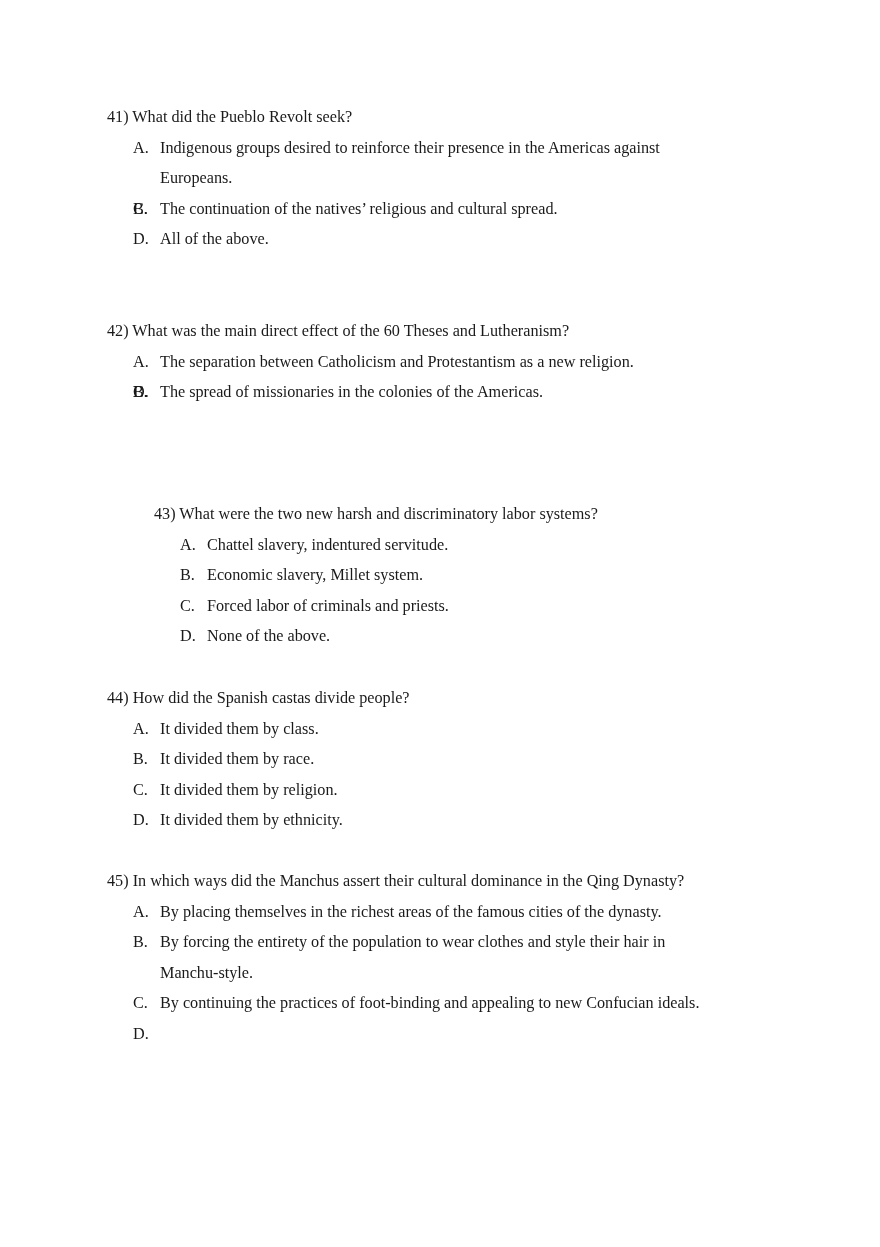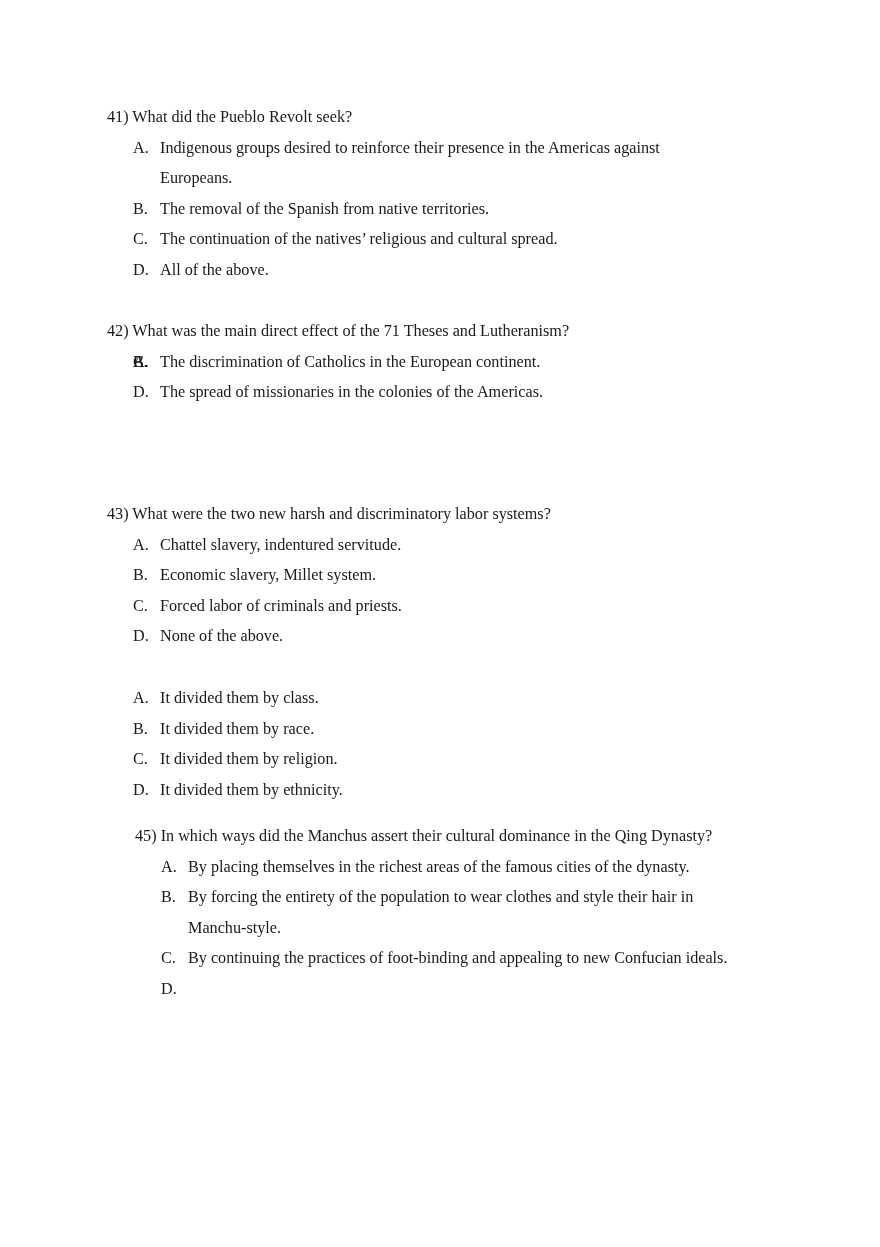--- a/index.html
+++ b/index.html
@@ -63,57 +63,56 @@
       <span class="q-num">41)</span>
       <span class="q-text">What did the Pueblo Revolt seek?</span>
     </div>
     <ul class="options">
       <li class="option">
         <span class="opt-letter">A.</span>
         <span class="opt-text">Indigenous groups desired to reinforce their presence in the Americas against Europeans.</span>
       </li>
       <li class="option">
         <span class="opt-letter">B.</span>
-        <span class="opt-text">The removal of the Spanish from native territories.</span>
       </li>
       <li class="option">
         <span class="opt-letter">C.</span>
         <span class="opt-text">The continuation of the natives’ religious and cultural spread.</span>
       </li>
       <li class="option">
         <span class="opt-letter">D.</span>
         <span class="opt-text">All of the above.</span>
       </li>
     </ul>
   </div>
 
   <div class="question" style="top:316px;">
     <div class="q-stem">
       <span class="q-num">42)</span>
-      <span class="q-text">What was the main direct effect of the 71 Theses and Lutheranism?</span>
+      <span class="q-text">What was the main direct effect of the 60 Theses and Lutheranism?</span>
     </div>
     <ul class="options">
       <li class="option wide">
         <span class="opt-letter">A.</span>
+        <span class="opt-text">The separation between Catholicism and Protestantism as a new religion.</span>
       </li>
       <li class="option wide">
         <span class="opt-letter">B.</span>
       </li>
       <li class="option wide">
         <span class="opt-letter">C.</span>
-        <span class="opt-text">The discrimination of Catholics in the European continent.</span>
       </li>
       <li class="option wide">
         <span class="opt-letter">D.</span>
         <span class="opt-text">The spread of missionaries in the colonies of the Americas.</span>
       </li>
     </ul>
   </div>
 
-  <div class="question" style="top:499px;">
+  <div class="question" style="top:499px;margin-left:47px;">
     <div class="q-stem">
       <span class="q-num">43)</span>
       <span class="q-text">What were the two new harsh and discriminatory labor systems?</span>
     </div>
     <ul class="options">
       <li class="option">
         <span class="opt-letter">A.</span>
         <span class="opt-text">Chattel slavery, indentured servitude.</span>
       </li>
       <li class="option">
@@ -125,41 +124,45 @@
         <span class="opt-text">Forced labor of criminals and priests.</span>
       </li>
       <li class="option">
         <span class="opt-letter">D.</span>
         <span class="opt-text">None of the above.</span>
       </li>
     </ul>
   </div>
 
   <div class="question" style="top:683px;">
+    <div class="q-stem">
+      <span class="q-num">44)</span>
+      <span class="q-text">How did the Spanish castas divide people?</span>
+    </div>
     <ul class="options">
       <li class="option">
         <span class="opt-letter">A.</span>
         <span class="opt-text">It divided them by class.</span>
       </li>
       <li class="option">
         <span class="opt-letter">B.</span>
         <span class="opt-text">It divided them by race.</span>
       </li>
       <li class="option">
         <span class="opt-letter">C.</span>
         <span class="opt-text">It divided them by religion.</span>
       </li>
       <li class="option">
         <span class="opt-letter">D.</span>
         <span class="opt-text">It divided them by ethnicity.</span>
       </li>
     </ul>
   </div>
 
-  <div class="question" style="top:821px;margin-left:28px;">
+  <div class="question" style="top:866px;">
     <div class="q-stem">
       <span class="q-num">45)</span>
       <span class="q-text">In which ways did the Manchus assert their cultural dominance in the Qing Dynasty?</span>
     </div>
     <ul class="options">
       <li class="option wide">
         <span class="opt-letter">A.</span>
         <span class="opt-text">By placing themselves in the richest areas of the famous cities of the dynasty.</span>
       </li>
       <li class="option">

